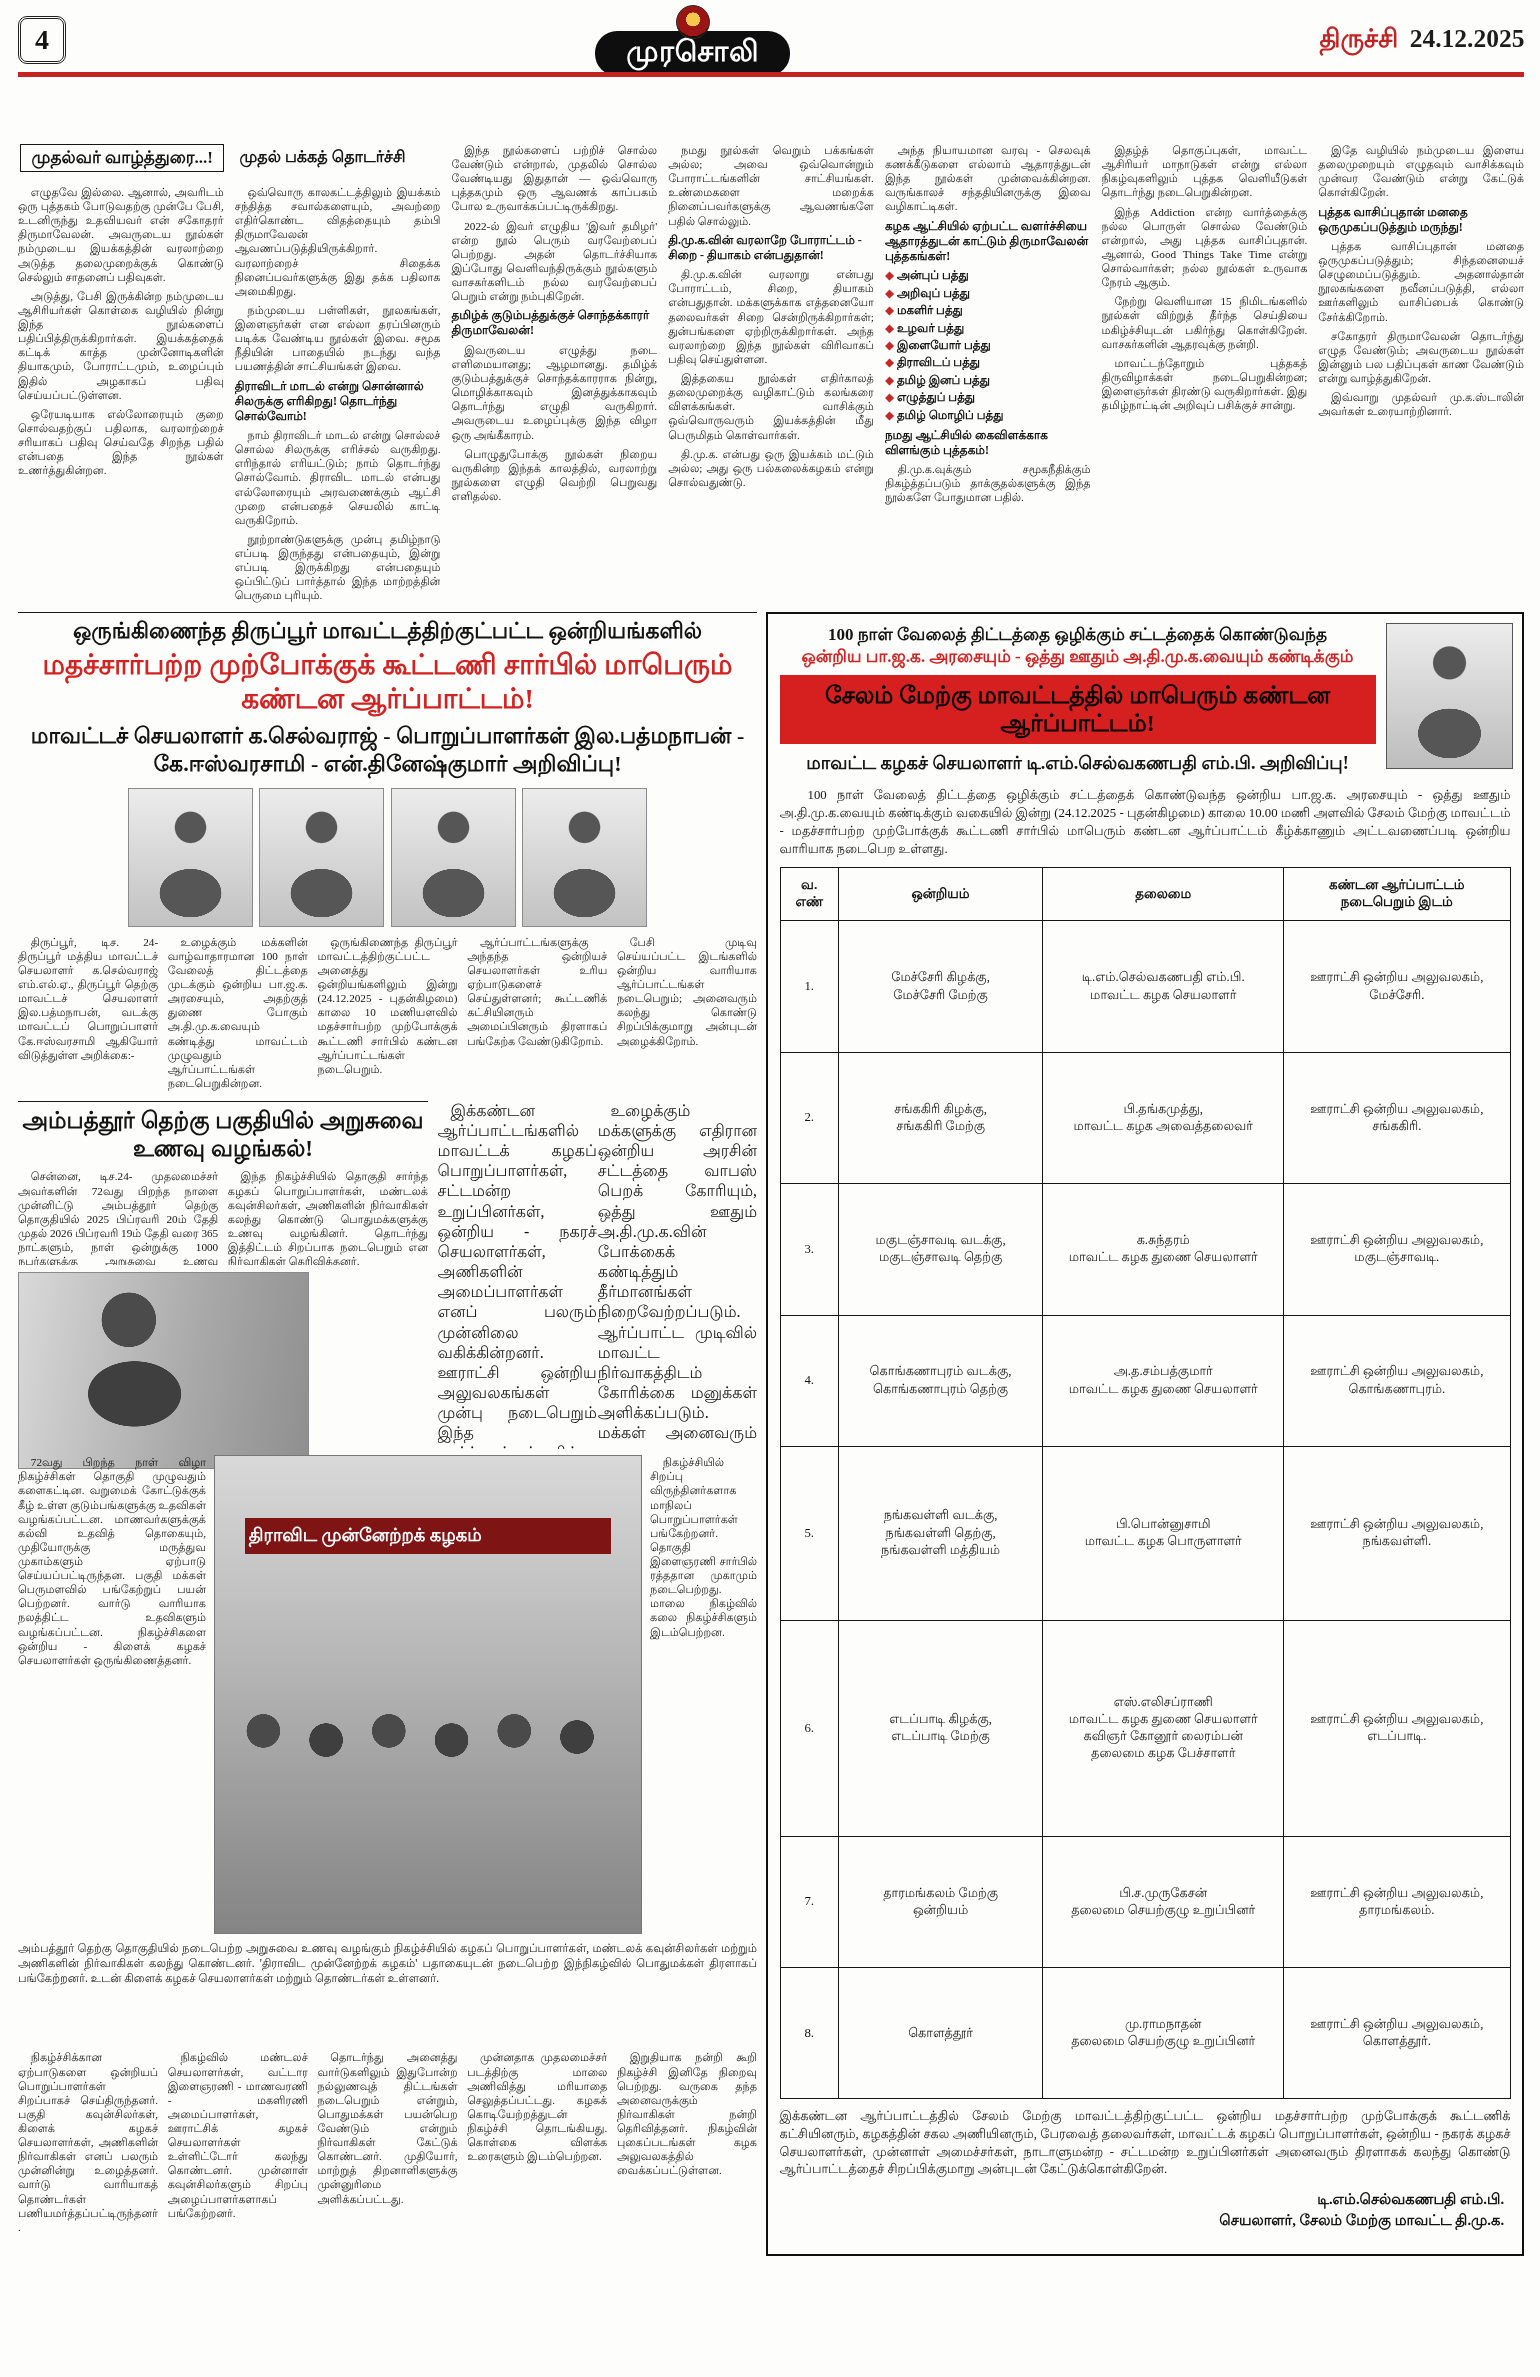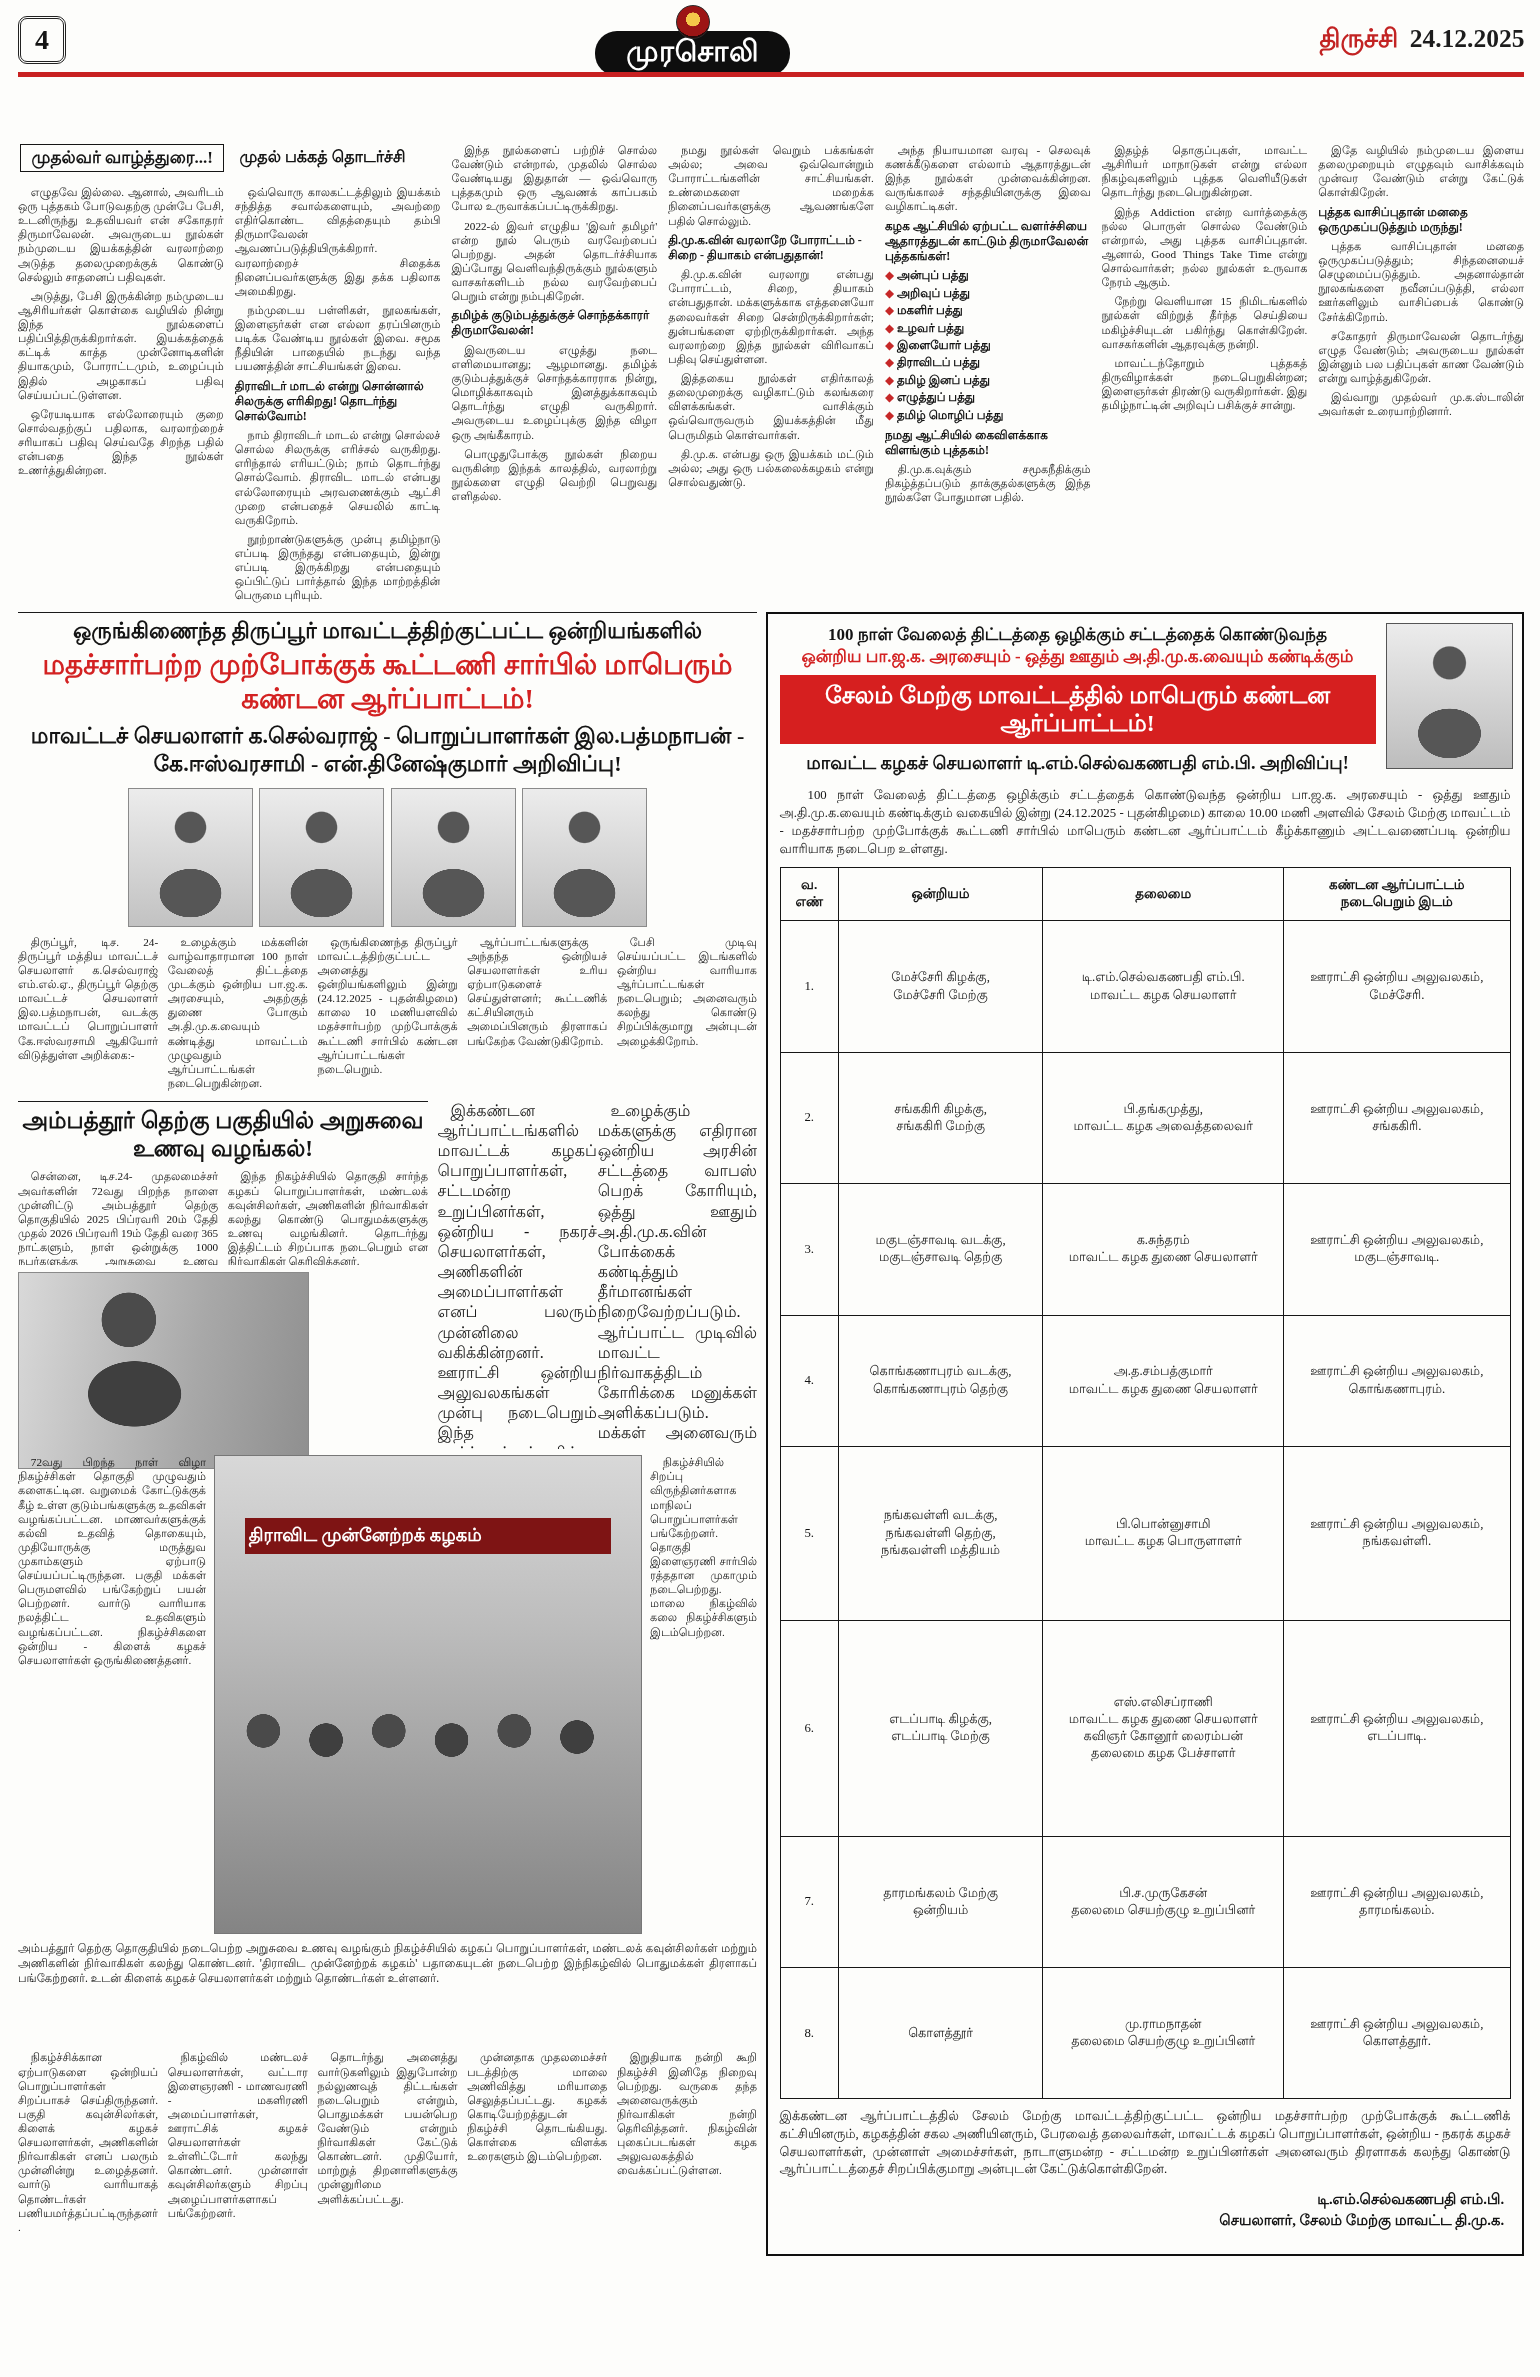--- a/index.html
+++ b/index.html
@@ -78,21 +78,21 @@
                font-size:11.2px;line-height:1.26;text-align:justify;}
   
   .salem-box{position:absolute;top:612px;left:766px;width:758px;height:1644px;border:2.6px solid #0f0f0f;
              padding:10.2px 11.5px;box-sizing:border-box;overflow:hidden;}
   .salem-photo{position:absolute;top:9px;right:9px;width:125px;height:144px;border:1.3px solid #555;
       background:radial-gradient(circle at 50% 27%,#565656 0 13%,rgba(0,0,0,0) 14%),
                  radial-gradient(ellipse 52px 41px at 50% 76%,#565656 0 60%,rgba(0,0,0,0) 61%),
                  linear-gradient(#ececec,#bdbdbd);}
   .salem-kicker1,.salem-kicker2{margin-right:135px;text-align:center;font-size:17px;font-weight:bold;line-height:1.3;}
   .salem-kicker2{color:#d32222;}
-  .salem-band{margin:6.4px 135px 0 0;background:#d61f1f;color:#ffffff;text-align:center;
+  .salem-band{margin:6.4px 135px 0 0;background:#d61f1f;color:#000000;text-align:center;
               font-size:23.6px;font-weight:bold;line-height:1.2;padding:6.4px 5.1px;}
   .salem-sub{margin:7.7px 135px 0 0;text-align:center;font-size:18px;font-weight:bold;line-height:1.25;}
   .salem-body{margin:11.5px 0 0;font-size:12.8px;line-height:1.42;text-align:justify;text-indent:28px;}
   .salem-table{width:100%;border-collapse:collapse;margin-top:9px;height:1232px;table-layout:fixed;}
   .salem-table th,.salem-table td{border:1.9px solid #161616;text-align:center;vertical-align:middle;
       white-space:pre-line;padding:9px 6.4px;overflow:hidden;}
   .salem-table th{font-size:13.4px;font-weight:bold;}
   .salem-table td{font-size:12.8px;line-height:1.35;}
   .salem-note{margin:9px 0 0;font-size:12.8px;line-height:1.38;text-align:justify;}
   .salem-sign{margin-top:10.2px;text-align:right;font-weight:bold;font-size:14.7px;line-height:1.4;padding-right:6.4px;}

